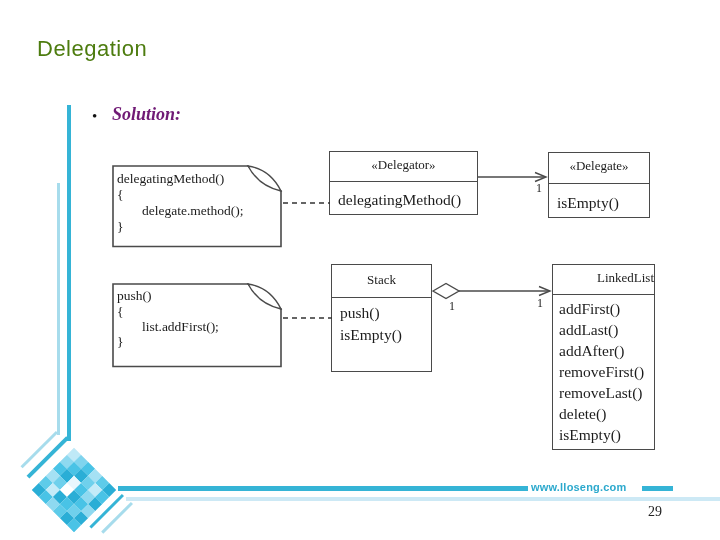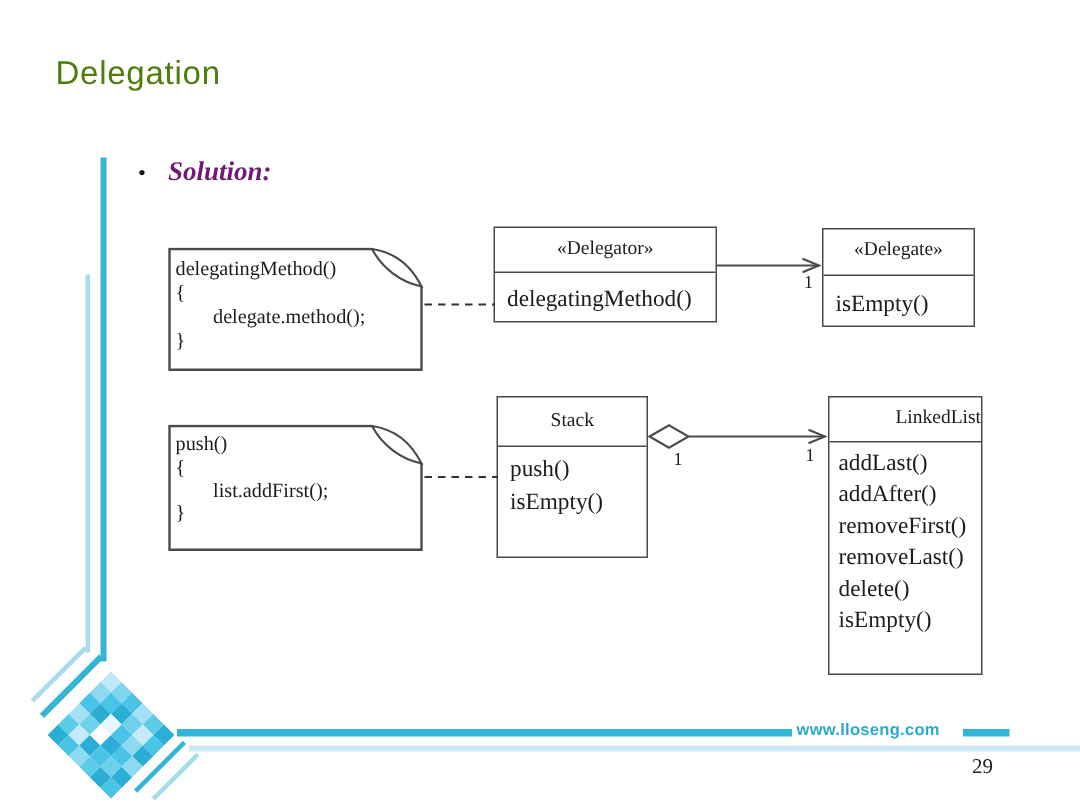--- a/index.html
+++ b/index.html
@@ -168,20 +168,21 @@
     <div class="hdr" style="height:33px; padding-top:7px;">Stack</div>
     <div class="body" style="padding-top:4px;">
       <div style="line-height:22px;">push()</div>
       <div style="line-height:22px;">isEmpty()</div>
     </div>
   </div>
 
   <div class="uml-class" style="left:552px; top:264px; width:103px; height:186px;">
     <div class="hdr" style="height:30px;text-align:right;">LinkedList</div>
     <div class="body" style="padding:3px 6px 0 6px;">
+      <div>addFirst()</div>
       <div>addLast()</div>
       <div>addAfter()</div>
       <div>removeFirst()</div>
       <div>removeLast()</div>
       <div>delete()</div>
       <div>isEmpty()</div>
     </div>
   </div>
 
   <svg class="connectors" width="720" height="540" viewBox="0 0 720 540">

